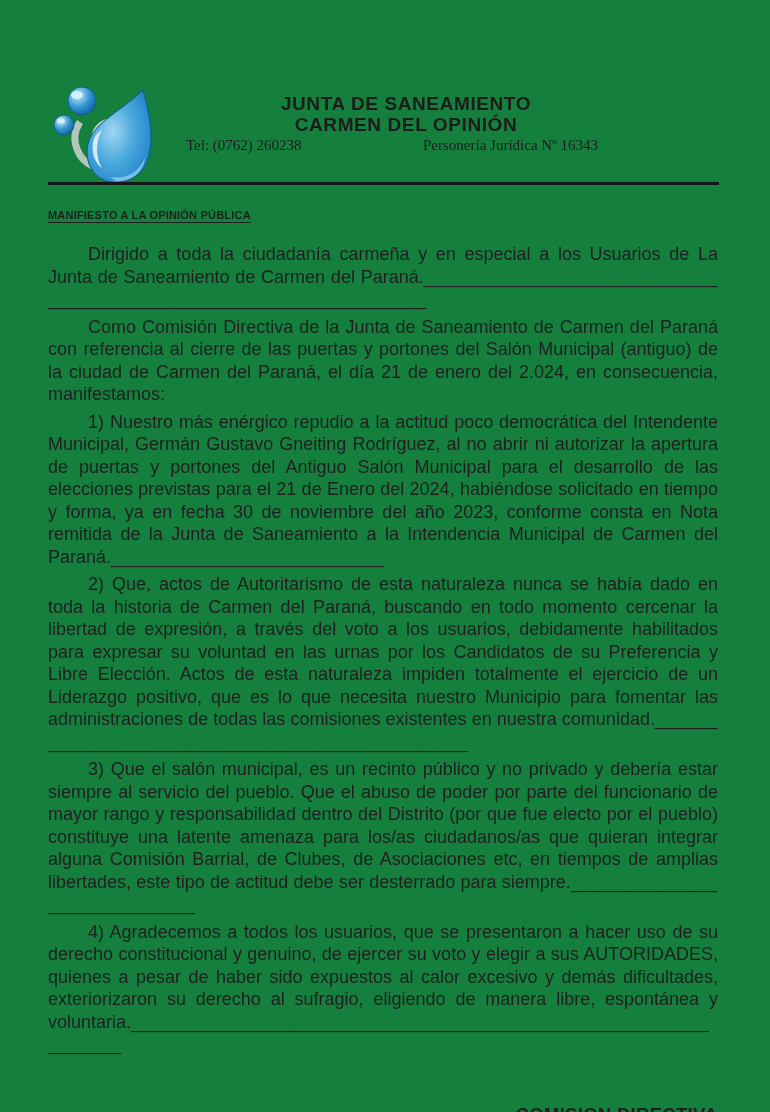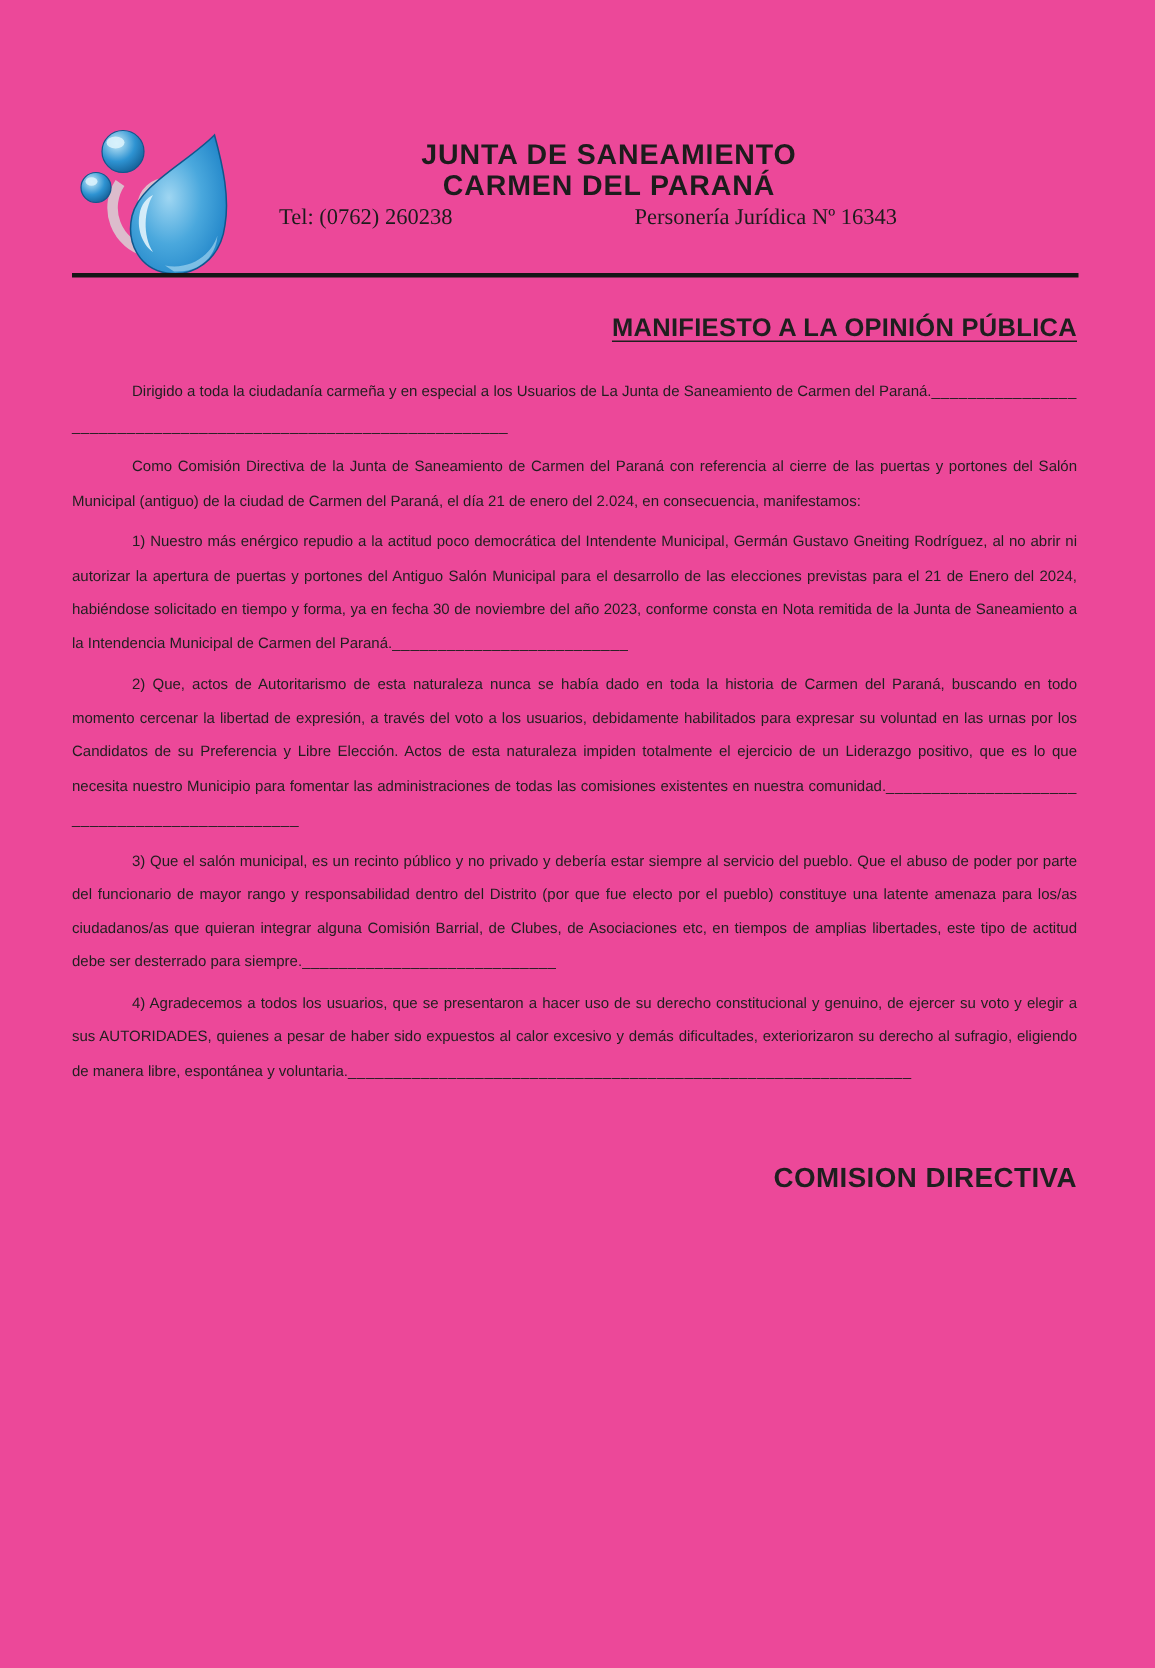--- a/index.html
+++ b/index.html
@@ -1,21 +1,21 @@
 <!DOCTYPE html>
 <html><head>
 <meta charset="utf-8">
 <style>
   html, body { margin: 0; padding: 0; background: #e8e8e8; }
   .page {
     position: relative;
     width: 770px;
     height: 1112px;
     margin: 0 auto;
-    background: #ec4899;
+    background: #15803d;
     font-family: "Liberation Sans", sans-serif;
     color: #1f1f1f;
     overflow: hidden;
   }
   
   .logo {
     position: absolute;
     left: 50px;
     top: 82px;
     width: 106px;
@@ -55,31 +55,31 @@
     background: #161616;
   }
   
   .doc {
     position: absolute;
     left: 48px;
     top: 209px;
     width: 670px;
   }
   .doc-title {
-    text-align: right;
-    font-size: 17px;
+    text-align: left;
+    font-size: 11px;
     font-weight: bold;
     text-decoration: underline;
     text-underline-offset: 3px;
     margin: 0 0 22px 0;
     letter-spacing: 0.2px;
   }
   .para {
     margin: 0 0 5px 0;
-    font-size: 10px;
+    font-size: 18px;
     line-height: 22.5px;
     text-align: justify;
     text-indent: 40px;
   }
   .para span { text-indent: 0; }
   .bold { font-weight: normal; }
   .fill { word-break: break-all; letter-spacing: 0.5px; }
   .closing {
     margin-top: 48px;
     text-align: right;
@@ -123,21 +123,21 @@
     <path fill="#bfe6f7" opacity="0.55" d="M 60 95 C 75 98, 90 90, 95 75 C 94 90, 82 100, 66 99 Z"></path>
 
     <circle cx="32" cy="19" r="14" fill="url(#bubbleGrad)" stroke="#10578c" stroke-width="0.8"></circle>
     <ellipse cx="27" cy="13" rx="6" ry="4" fill="#d9f2fc" opacity="0.9"></ellipse>
     <circle cx="14" cy="43" r="10" fill="url(#bubbleGrad)" stroke="#10578c" stroke-width="0.8"></circle>
     <ellipse cx="11" cy="39" rx="4" ry="2.8" fill="#d9f2fc" opacity="0.9"></ellipse>
   </svg>
 
   <div class="org-block">
     <div class="org-line">JUNTA DE SANEAMIENTO</div>
-    <div class="org-line">CARMEN DEL PARANÁ</div>
+    <div class="org-line">CARMEN DEL OPINIÓN</div>
   </div>
   <div class="header-info">
     <span class="phone">Tel: (0762) 260238</span>
     <span class="legal">Personería Jurídica Nº 16343</span>
   </div>
   <div class="header-rule"></div>
 
   <div class="doc">
     <div class="doc-title">MANIFIESTO A LA OPINIÓN PÚBLICA</div>
     <div id="paragraphs">

